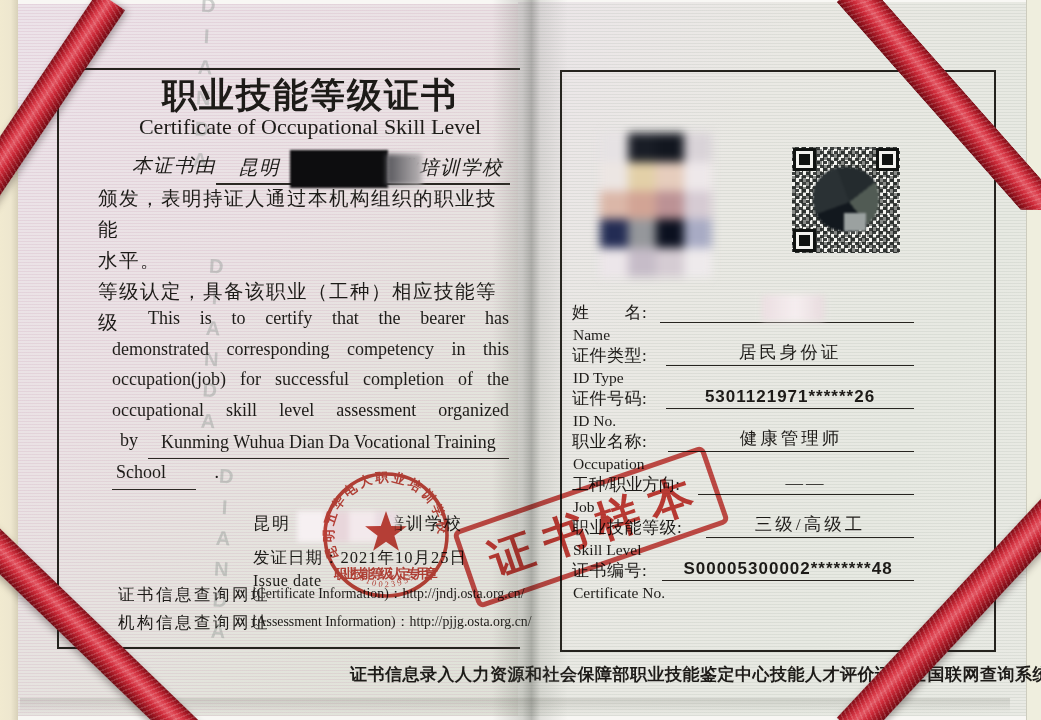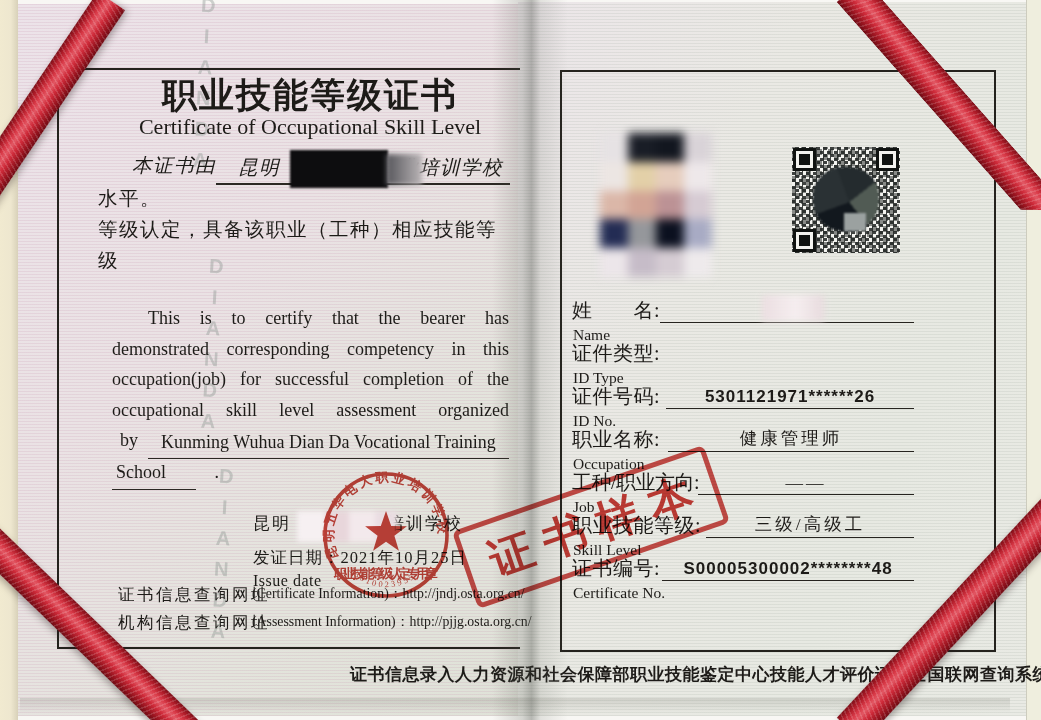--- a/index.html
+++ b/index.html
@@ -93,21 +93,21 @@
   .finder::after{content:"";position:absolute;inset:3px;background:#101311;}
   .f-tl{left:1px;top:1px;} .f-tr{right:1px;top:1px;} .f-bl{left:1px;bottom:1px;}
   .blob{position:absolute;left:21px;top:20px;width:66px;height:64px;border-radius:46%;
     filter:blur(1.2px);
     background:conic-gradient(from -20deg at 55% 55%, #242b2e 0 20%, #515b54 20% 45%, #12181e 45% 75%, #2a3134 75%);}
   .blob2{position:absolute;left:52px;top:66px;width:22px;height:18px;background:#9ba1a0;filter:blur(1px);}
 
   
   .fields{left:572px;top:292px;width:420px;z-index:10;}
   .frow{position:relative;height:43px;}
-  .flabel{position:absolute;left:0;bottom:11px;font-size:20px;letter-spacing:.5px;white-space:nowrap;}
+  .flabel{position:absolute;left:0;bottom:11px;font-size:17px;letter-spacing:.5px;white-space:nowrap;}
   .flabel.tight{letter-spacing:-.5px;}
   .fen{position:absolute;left:1px;bottom:-9px;font-size:15.5px;}
   .fline{position:absolute;right:78px;bottom:12px;border-bottom:1.7px solid #26241f;
          text-align:center;}
   .fval{display:block;font-size:17.5px;letter-spacing:3px;padding-bottom:1px;white-space:nowrap;}
   .fval.num{font-family:"Liberation Sans",sans-serif;font-weight:600;letter-spacing:1px;font-size:17px;}
 
   
   .banner{left:350px;top:663px;width:662px;z-index:10;font-size:17px;font-weight:600;
           letter-spacing:.5px;white-space:nowrap;}
@@ -146,20 +146,21 @@
 
   <div class="abs para-cn">
     <div class="l1">
       <span class="lead">本证书由</span>
         <span class="u1">
           <span class="pre">昆明</span>
           <span class="gap"></span>
           <span>业培训学校</span>
         </span>
     </div>
+    <div>颁发，表明持证人通过本机构组织的职业技能</div>
     <div>水平。</div>
     <div>等级认定，具备该职业（工种）相应技能等级</div>
   </div>
 
   <div class="abs para-en">
     <div class="j" style="text-indent:36px;">This is to certify that the bearer has</div>
     <div class="j">demonstrated corresponding competency in this</div>
     <div class="j">occupation(job) for successful completion of the</div>
     <div class="j">occupational skill level assessment organized</div>
     <div class="l5">
@@ -247,20 +248,23 @@
   <div class="abs fields">
     <div class="frow">
       <span class="flabel">姓　　名:</span>
       <div class="fline" style="left:88px;">
           <span class="fval"></span>
         </div>
       <span class="fen">Name</span>
     </div>
     <div class="frow">
       <span class="flabel">证件类型:</span>
+      <div class="fline" style="left:94px;">
+          <span class="fval">居民身份证</span>
+        </div>
       <span class="fen">ID Type</span>
     </div>
     <div class="frow">
       <span class="flabel">证件号码:</span>
       <div class="fline" style="left:94px;">
           <span class="fval num">5301121971******26</span>
         </div>
       <span class="fen">ID No.</span>
     </div>
     <div class="frow">

